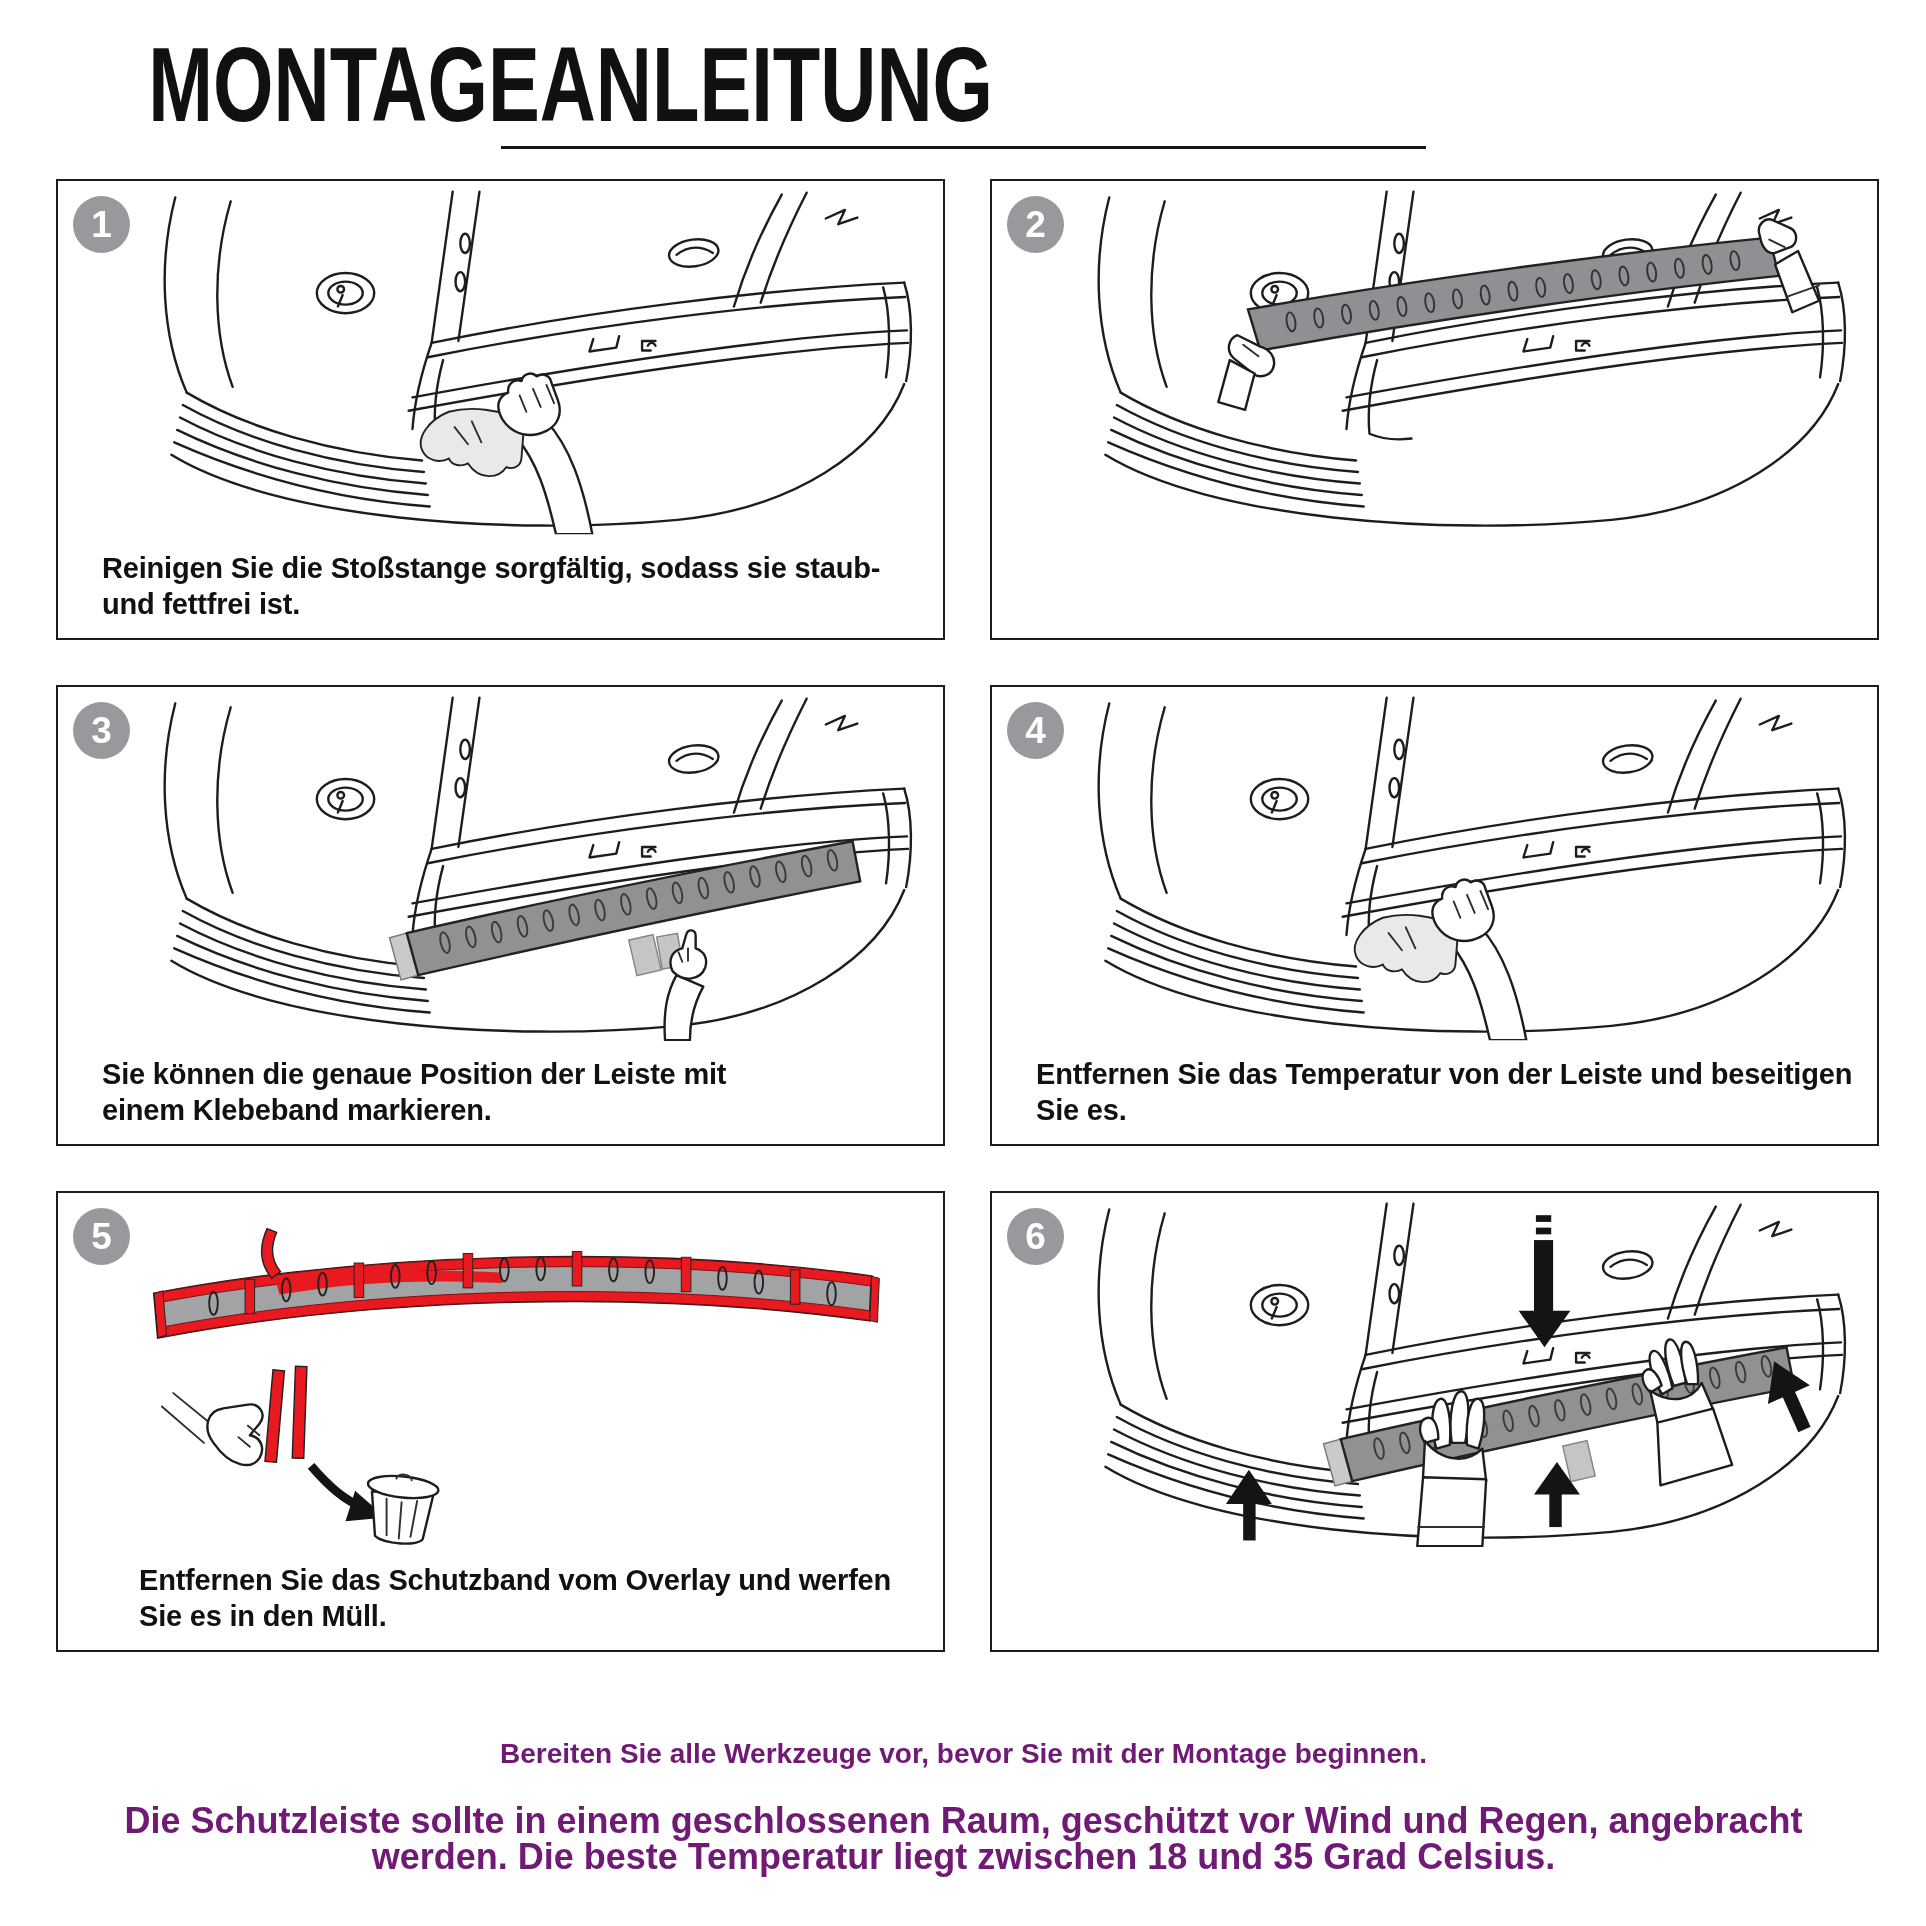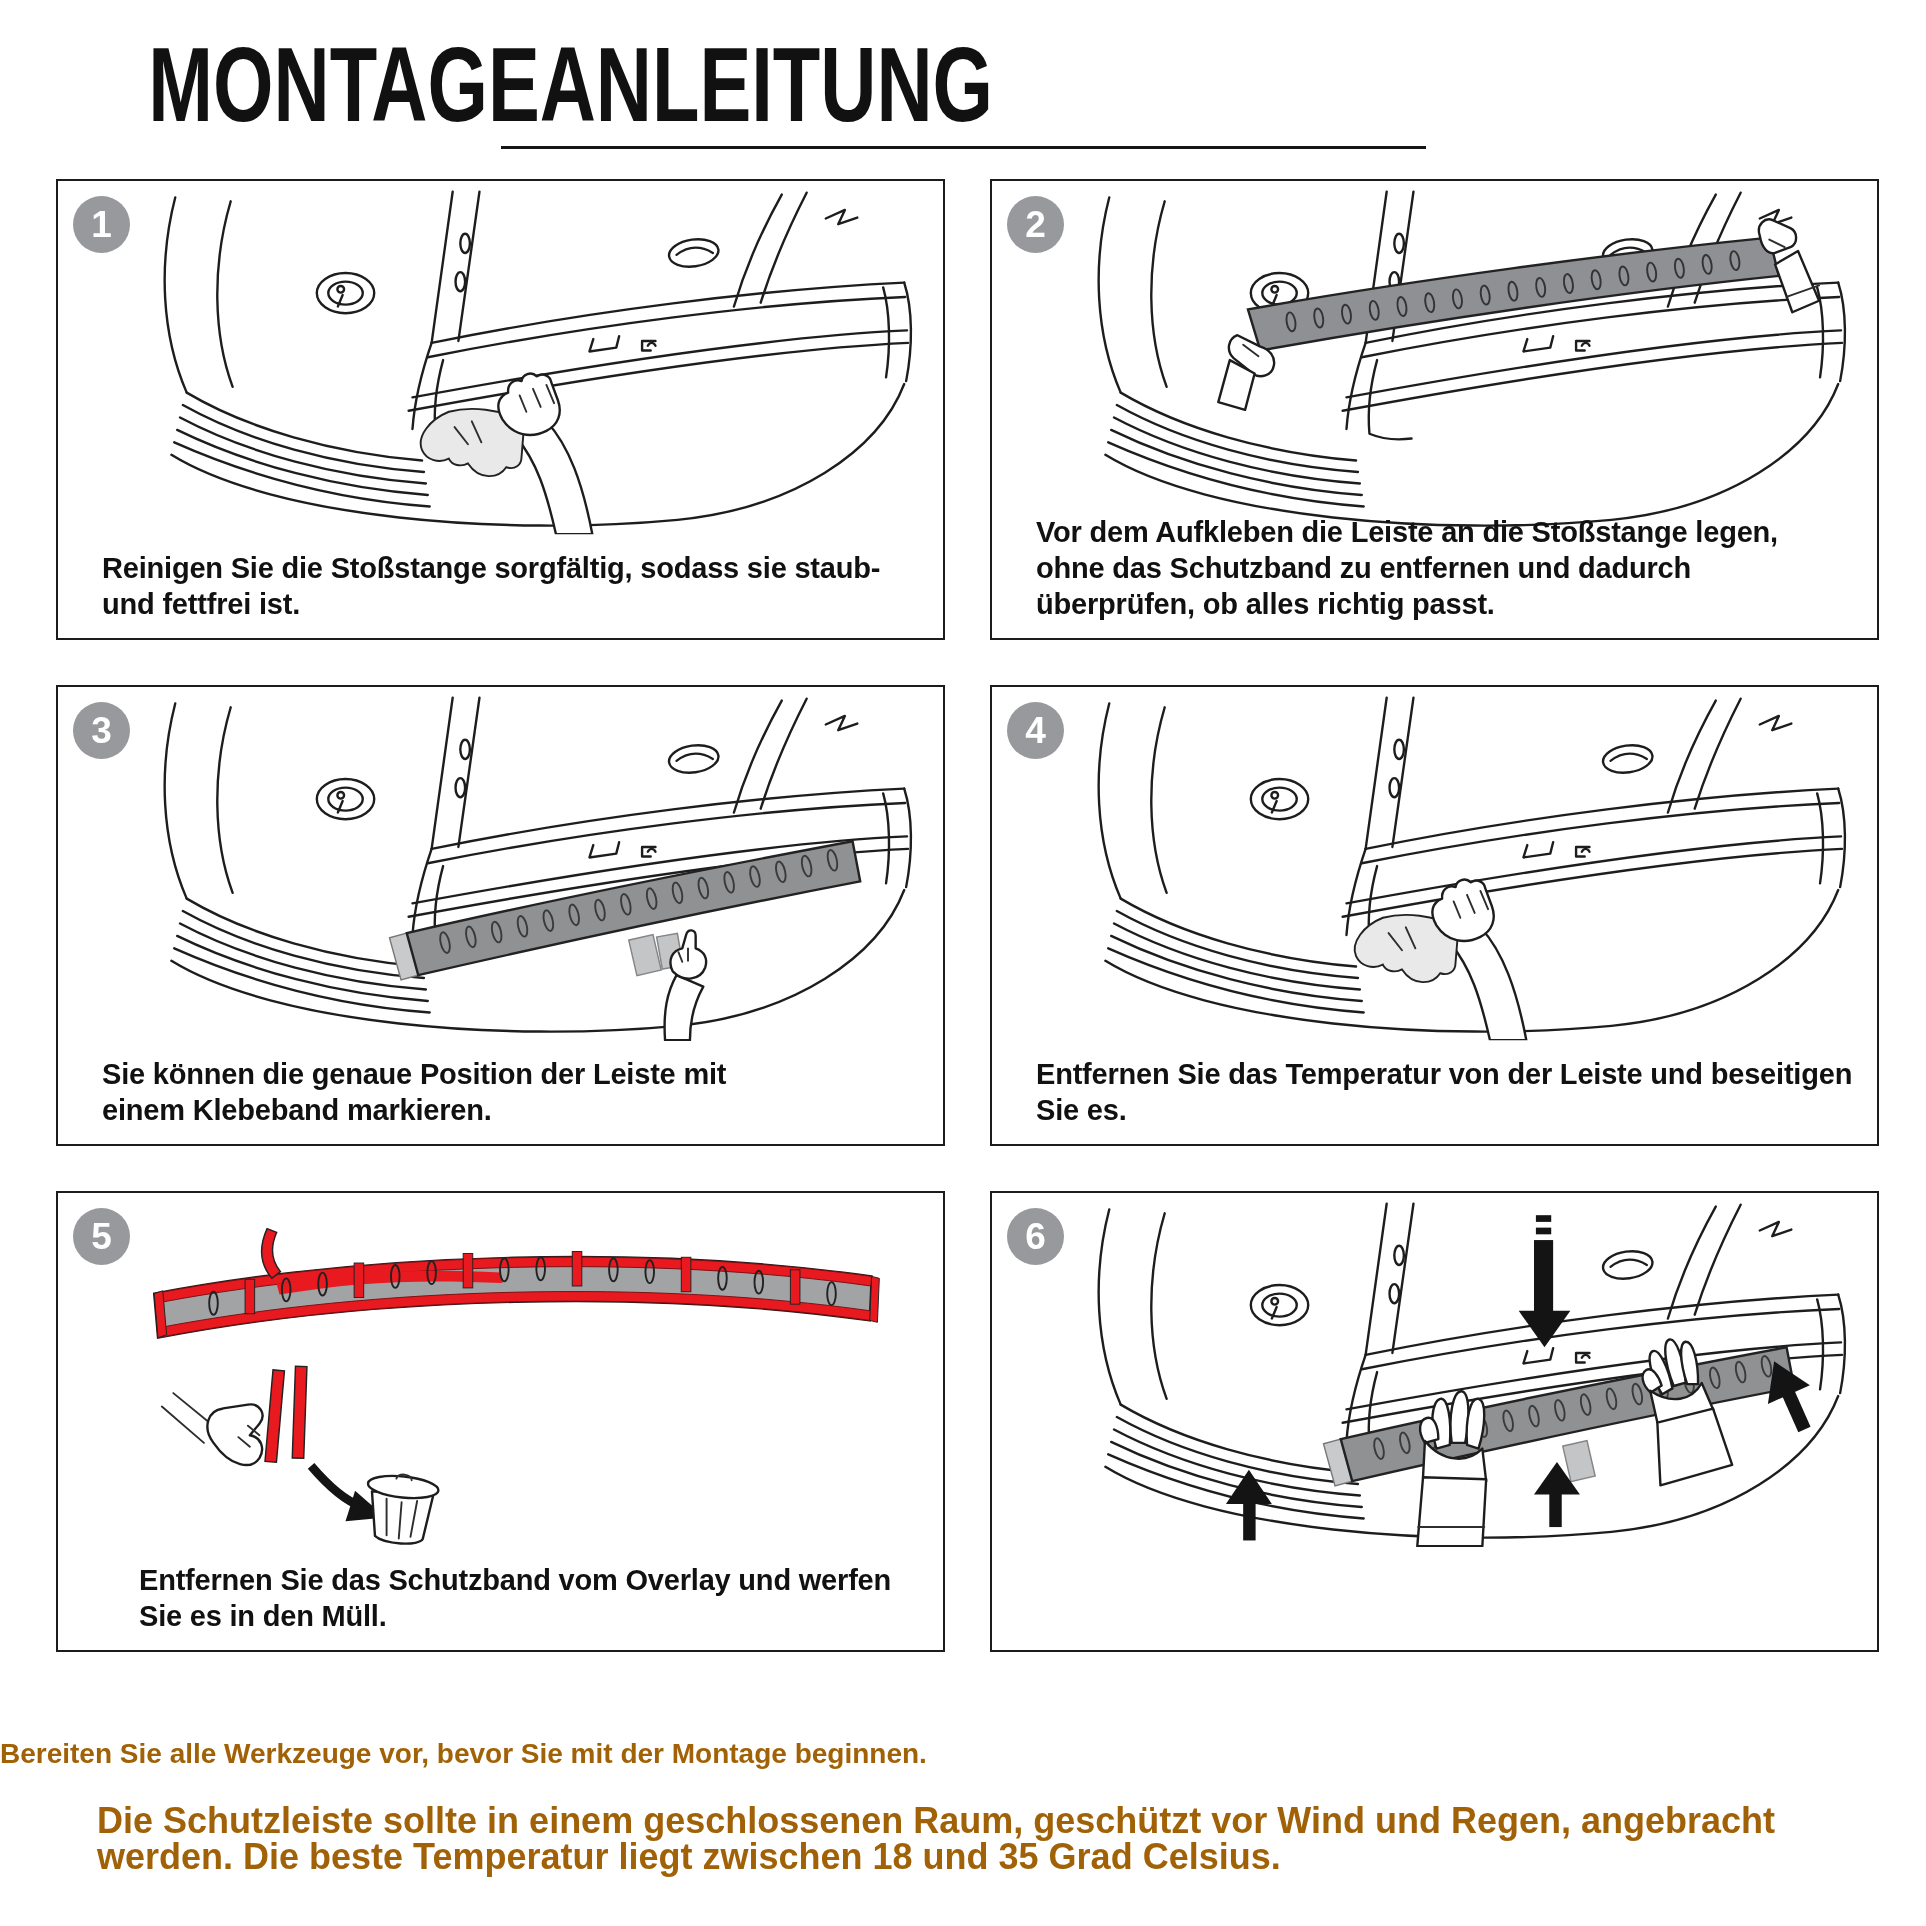--- a/index.html
+++ b/index.html
@@ -27,21 +27,21 @@
   }
   .illus{position:absolute;left:12px;right:12px;top:8px;bottom:103px;}
   .illus svg{width:100%;height:100%;display:block;}
   .caption{
     position:absolute;left:44px;bottom:16px;margin:0;
     font-size:29px;line-height:36px;font-weight:700;letter-spacing:-0.2px;
   }
   .w1{max-width:812px;} .w2{max-width:812px;} .w3{max-width:713px;}
   .w4{max-width:822px;} .w5{max-width:792px;margin-left:37px;} .w6{max-width:812px;}
   
-  .footer{text-align:left;color:#a16207;font-weight:700;}
+  .footer{text-align:center;color:#701a75;font-weight:700;}
   .footer .f1{margin:85px auto 0;font-size:28px;line-height:34px;}
   .footer .f2{margin:32px auto 0;font-size:36px;line-height:36px;max-width:1733px;}
   
   .ln{fill:none;stroke:#1d1d1d;stroke-width:2.5;stroke-linecap:round;stroke-linejoin:round;}
   .thin{fill:none;stroke:#2e2e2e;stroke-width:2;stroke-linecap:round;}
   .white{fill:#ffffff;stroke:#1d1d1d;stroke-width:2.5;stroke-linejoin:round;}
 </style>
 </head>
 <body>
 
@@ -172,21 +172,20 @@
           <path d="M244,152 c-10,4 -12,16 -4,24 l20,16 c8,6 20,2 22,-8 c2,-9 -4,-17 -14,-20 z" class="white"></path>
           <path d="M250,162 l16,12" class="thin"></path>
           <path d="M236,178 L224,222 L252,230 L262,192 Z" class="white"></path>
           <path d="M790,48 c-4,-12 6,-20 14,-16 l18,8 c8,4 8,16 0,20 l-16,6 c-8,2 -14,-6 -16,-18 z" class="white"></path>
           <path d="M800,52 l16,8" class="thin"></path>
           <path d="M806,78 L824,128 L852,116 L830,64 Z" class="white"></path>
           <path d="M818,112 l34,-12" class="thin"></path>
         </g>
       </svg>
     </div>
-    <p class="caption w2">Vor dem Aufkleben die Leiste an die Stoßstange legen, ohne das Schutzband zu entfernen und dadurch überprüfen, ob alles richtig passt.</p>
   </section>
 
   <section class="panel">
     <div class="badge">3</div>
     <div class="illus">
       <svg viewBox="0 0 900 360" preserveAspectRatio="xMidYMid meet">
         <use href="#sym-car"></use>
         <use href="#sym-strip-placed"></use>
         <g>
           <rect x="616" y="250" width="22" height="34" fill="#c4c5c7" stroke="#858585" stroke-width="1.5" transform="rotate(-10 627 267)"></rect>

